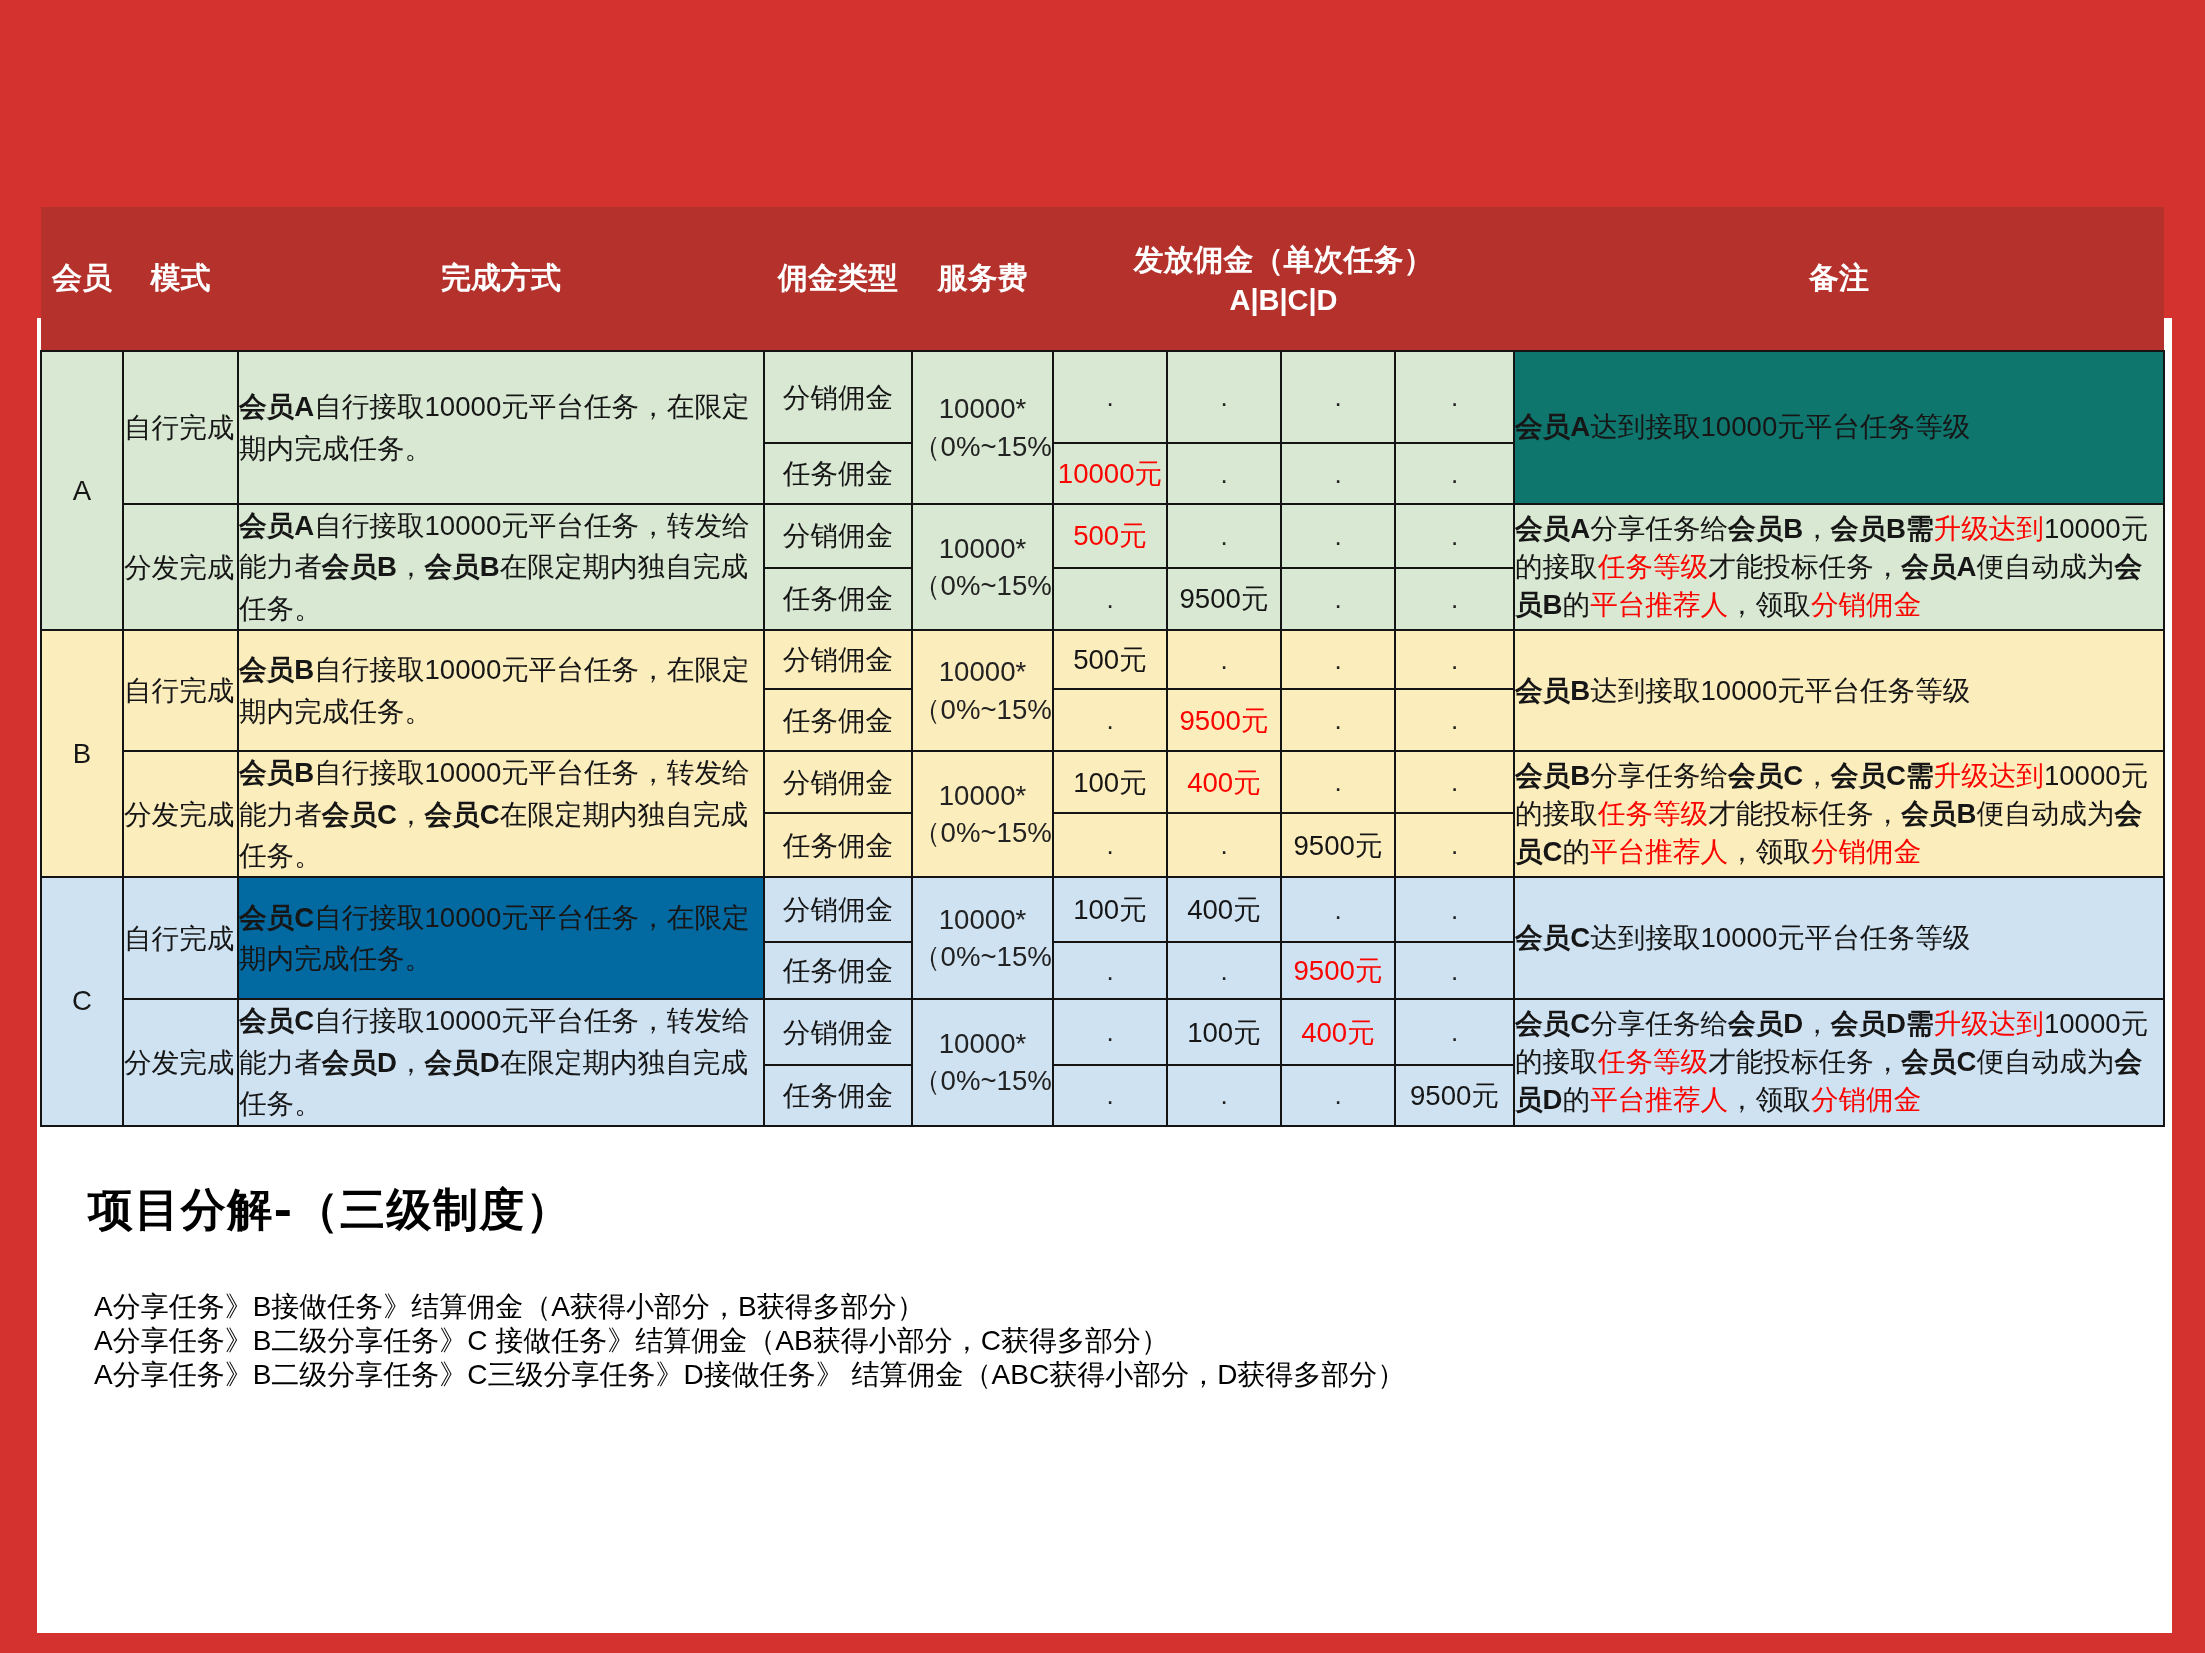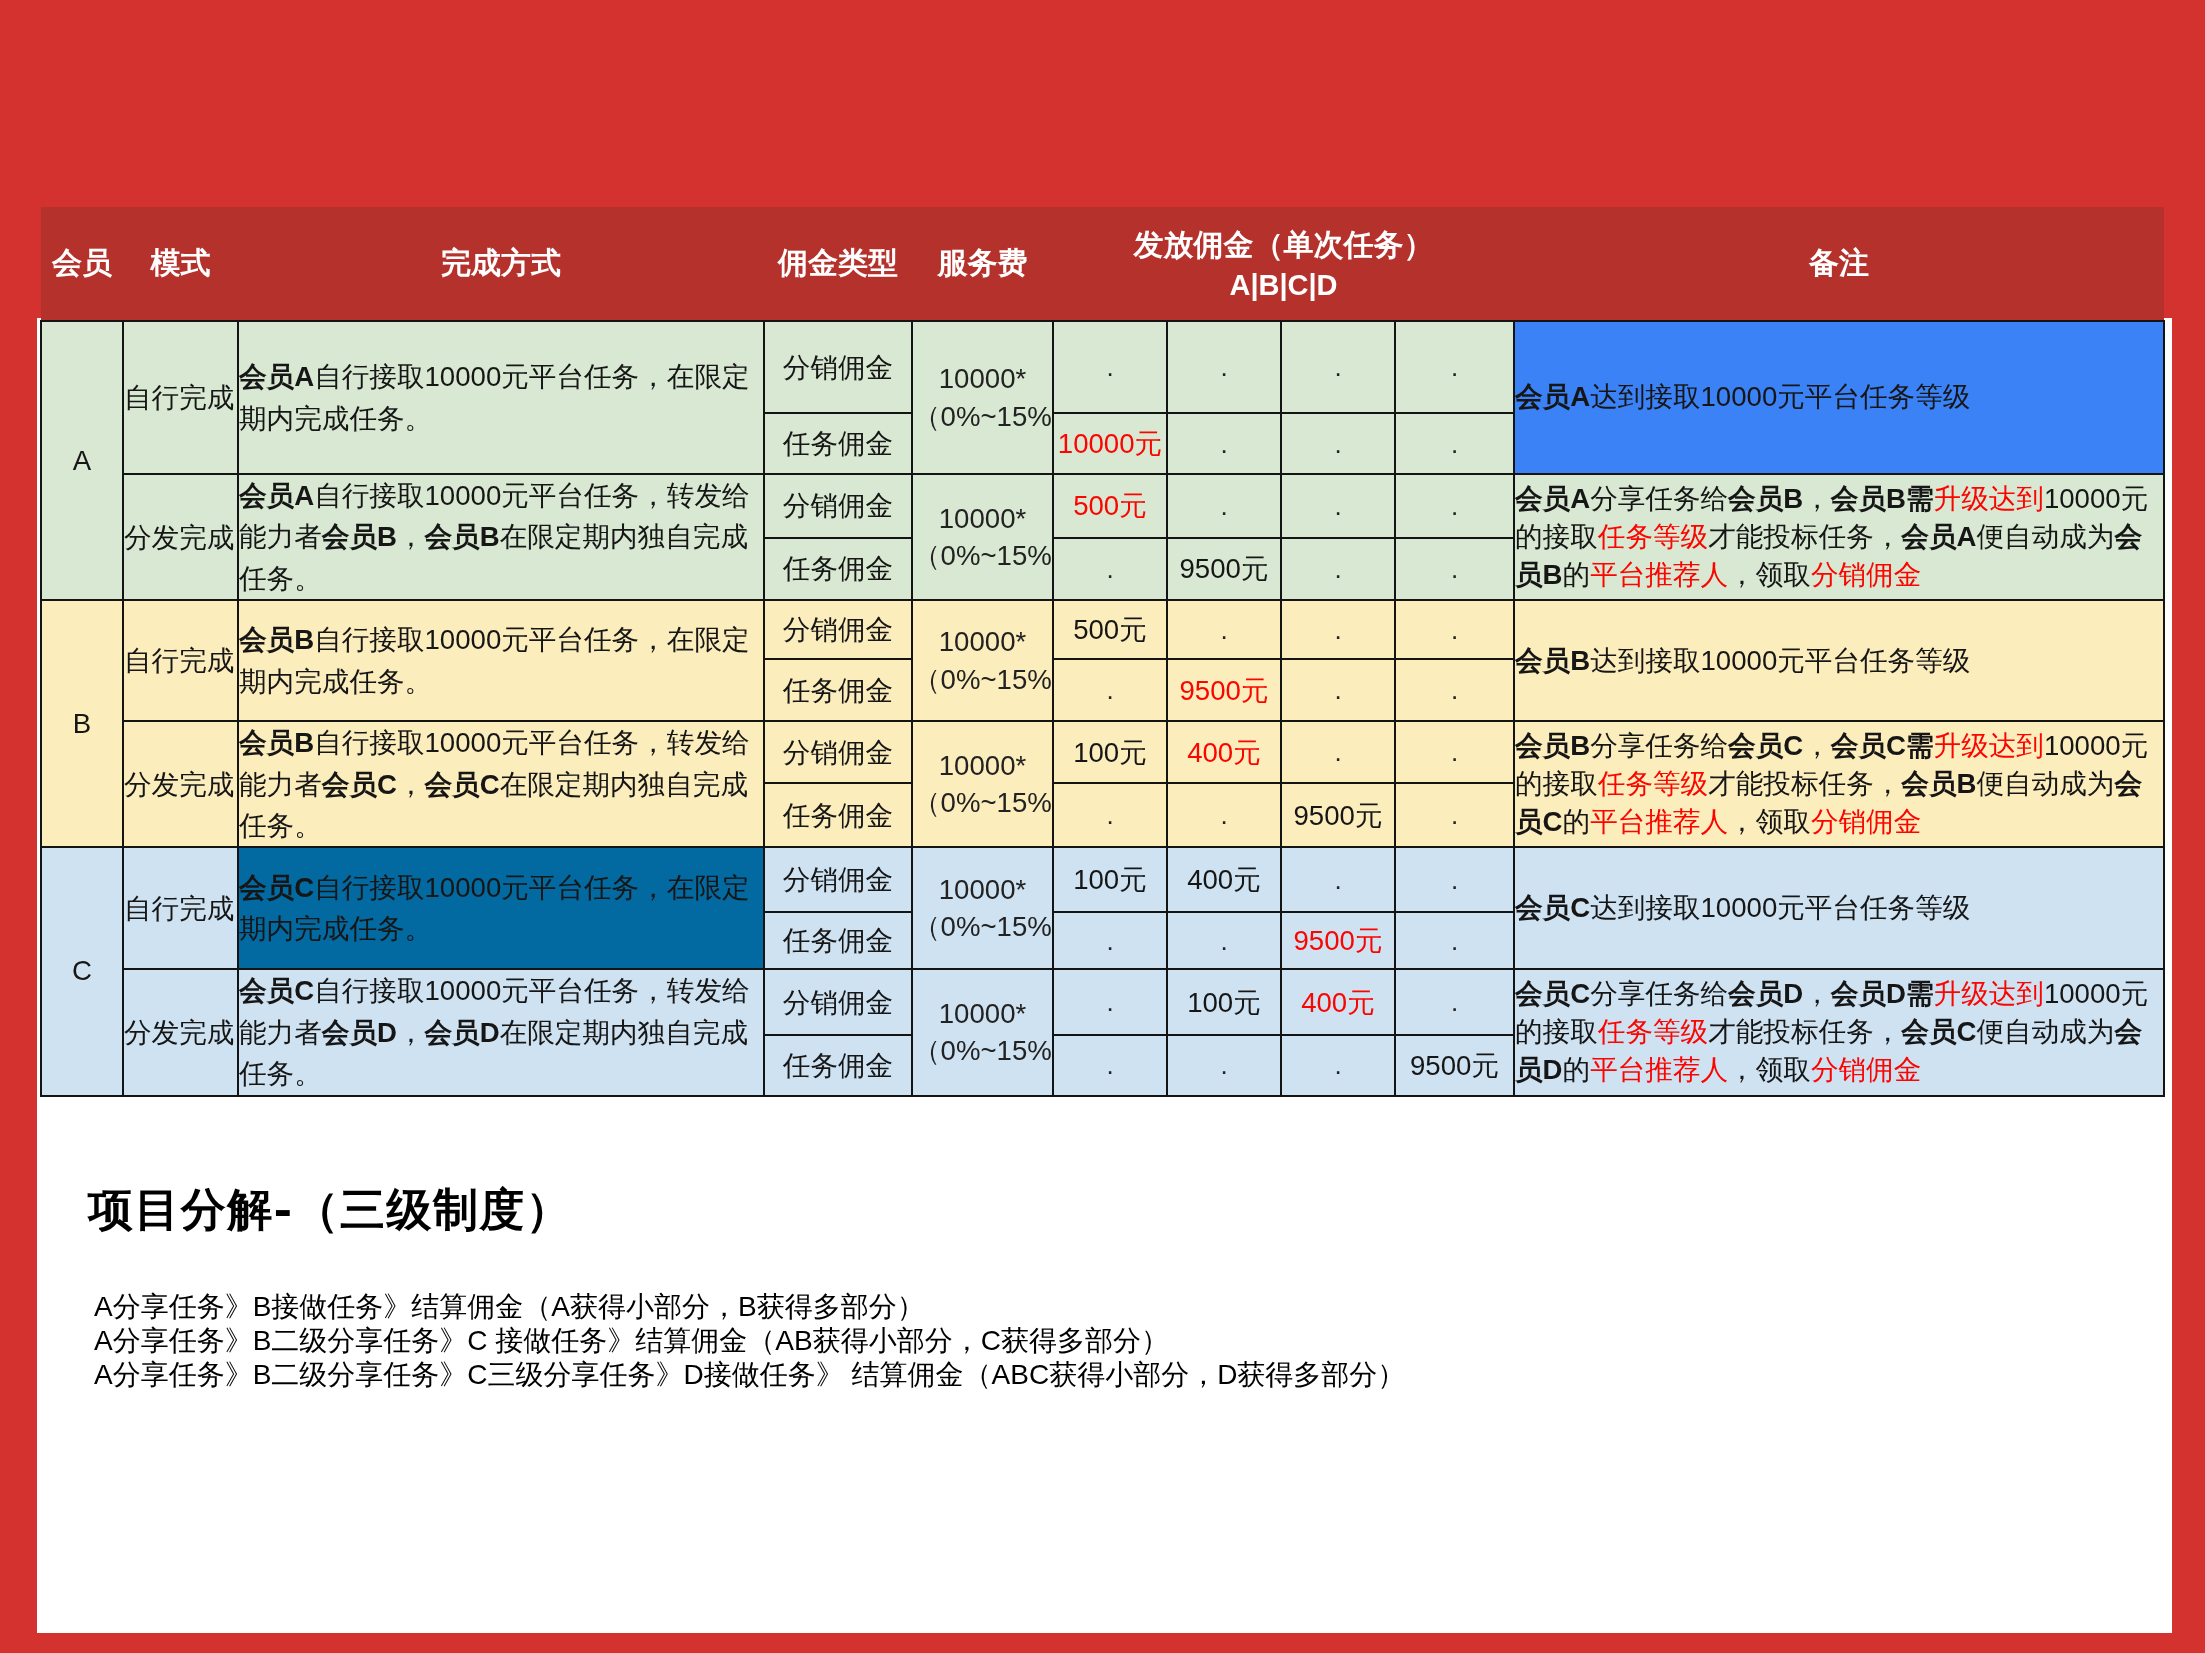--- a/index.html
+++ b/index.html
@@ -81,21 +81,21 @@
         <col style="width:526px">
       <col style="width:148px">
         <col style="width:141px">
       <col style="width:114px">
         <col style="width:114px">
         <col style="width:114px">
         <col style="width:119px">
       <col style="width:650px">
     </colgroup>
     <thead>
-      <tr style="height:114px">
+      <tr style="height:144px">
         <th>会员</th>
         <th>模式</th>
         <th>完成方式</th>
         <th>佣金类型</th>
         <th>服务费</th>
         <th colspan="4">
           <div>发放佣金（单次任务）</div>
           <div class="payout-sub">A|B|C|D</div>
         </th>
         <th>备注</th>
@@ -108,21 +108,21 @@
           <td class="desc-cell" rowspan="2" style="background: rgb(217, 232, 210); margin-top: 36px;"><span class="bb">会员A</span><span>自行接取10000元平台任务，在限定期内完成任务。</span></td>
           <td class="type-cell" style="background: rgb(217, 232, 210);">分销佣金</td>
           <td class="fee-cell" rowspan="2" style="background: rgb(217, 232, 210);">
             <div>10000*</div>
             <div>（0%~15%）</div>
           </td>
           <td class="money-cell" style="background: rgb(217, 232, 210);"><span class="dot">.</span></td>
           <td class="money-cell" style="background: rgb(217, 232, 210);"><span class="dot">.</span></td>
           <td class="money-cell" style="background: rgb(217, 232, 210);"><span class="dot">.</span></td>
           <td class="money-cell" style="background: rgb(217, 232, 210);"><span class="dot">.</span></td>
-          <td class="remark-cell" rowspan="2" style="background: #3b82f6;"><span class="bb">会员A</span><span>达到接取10000元平台任务等级</span></td>
+          <td class="remark-cell" rowspan="2" style="background: #0f766e;"><span class="bb">会员A</span><span>达到接取10000元平台任务等级</span></td>
         </tr>
         <tr style="height: 61px;">
           <td class="type-cell" style="background: rgb(217, 232, 210);">任务佣金</td>
           <td class="money-cell" style="background: rgb(217, 232, 210);"><span class="rr">10000元</span></td>
           <td class="money-cell" style="background: rgb(217, 232, 210);"><span class="dot">.</span></td>
           <td class="money-cell" style="background: rgb(217, 232, 210);"><span class="dot">.</span></td>
           <td class="money-cell" style="background: rgb(217, 232, 210);"><span class="dot">.</span></td>
         </tr>
         <tr class="half-top" style="height: 63px;">
           <td class="mode-cell" rowspan="2" style="background: rgb(217, 232, 210);">分发完成</td>

